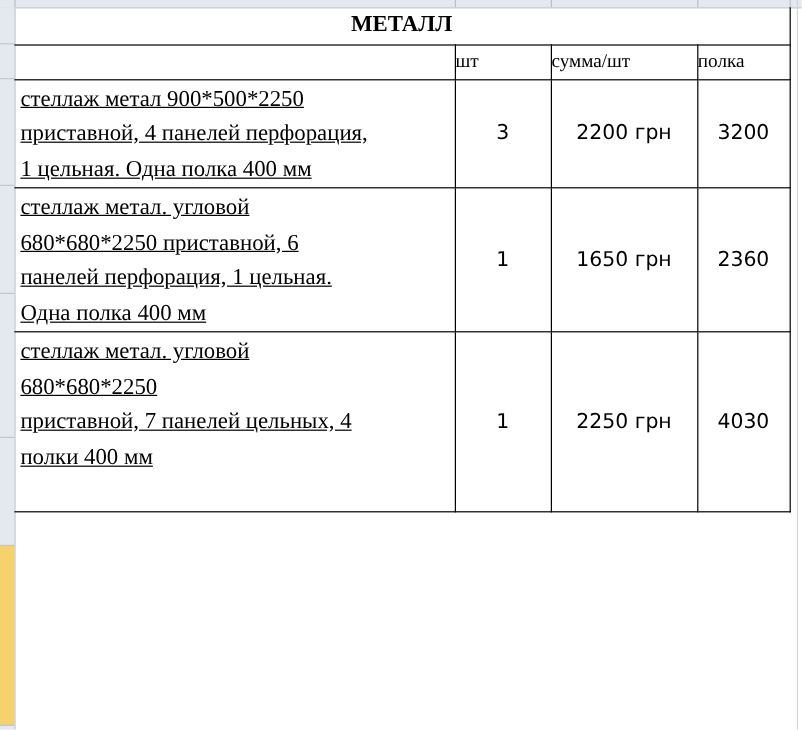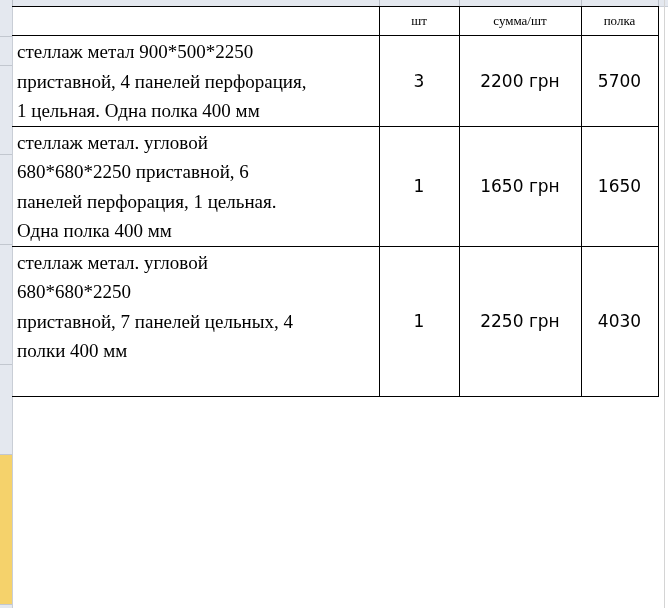--- a/index.html
+++ b/index.html
@@ -27,25 +27,26 @@
     border-collapse: collapse; table-layout: fixed;
   }
   table.sheet td {
     padding: 0; border: 1.5px solid #000; vertical-align: middle;
     box-sizing: border-box;
   }
   .title-cell {
     height: 31px; text-align: center; font-weight: bold; font-size: 19px;
     border-top: none !important; border-left: none !important;
   }
-  .hdr { height: 29px; font-size: 13px; text-align: center; }
+  .hdr { height: 29px; font-size: 16px; }
   .desc {
     font-size: 19px; line-height: 29.5px; padding: 0 4px 0 5px !important;
     text-align: left; vertical-align: top !important; padding-top: 1px !important;
     border-left: none !important;
+    text-decoration: underline;
   }
   .num {
     font-family: "DejaVu Sans", sans-serif; font-size: 17px; text-align: center;
   }
 </style>
 </head>
 <body>
 
 <div class="col-header-strip">
   <span class="tick" style="left:12px"></span>
@@ -68,49 +69,52 @@
 <div class="grid-right"></div>
 
 <table class="sheet">
   <colgroup>
     <col style="width:367px">
       <col style="width:80px">
       <col style="width:122px">
       <col style="width:77px">
   </colgroup>
   <tbody>
+      <tr>
+    <td colspan="4" class="title-cell">МЕТАЛЛ</td>
+  </tr>
   <tr>
     <td class="hdr" style="border-left:none"></td>
     <td class="hdr">шт</td>
     <td class="hdr">сумма/шт</td>
     <td class="hdr">полка</td>
   </tr>
 
   <tr style="height:89px">
     <td class="desc">
       <div>стеллаж метал 900*500*2250</div>
       <div>приставной, 4 панелей перфорация,</div>
       <div>1 цельная. Одна полка 400 мм</div>
     </td>
     <td class="num">3</td>
     <td class="num">2200 грн</td>
-    <td class="num">5700</td>
+    <td class="num">3200</td>
   </tr>
 
 
   <tr style="height:120px">
     <td class="desc">
       <div>стеллаж метал. угловой</div>
       <div>680*680*2250 приставной, 6</div>
       <div>панелей перфорация, 1 цельная.</div>
       <div>Одна полка 400 мм</div>
     </td>
     <td class="num">1</td>
     <td class="num">1650 грн</td>
-    <td class="num">1650</td>
+    <td class="num">2360</td>
   </tr>
 
 
   <tr style="height:150px">
     <td class="desc">
       <div>стеллаж метал. угловой</div>
       <div>680*680*2250</div>
       <div>приставной, 7 панелей цельных, 4</div>
       <div>полки 400 мм</div>
     </td>

